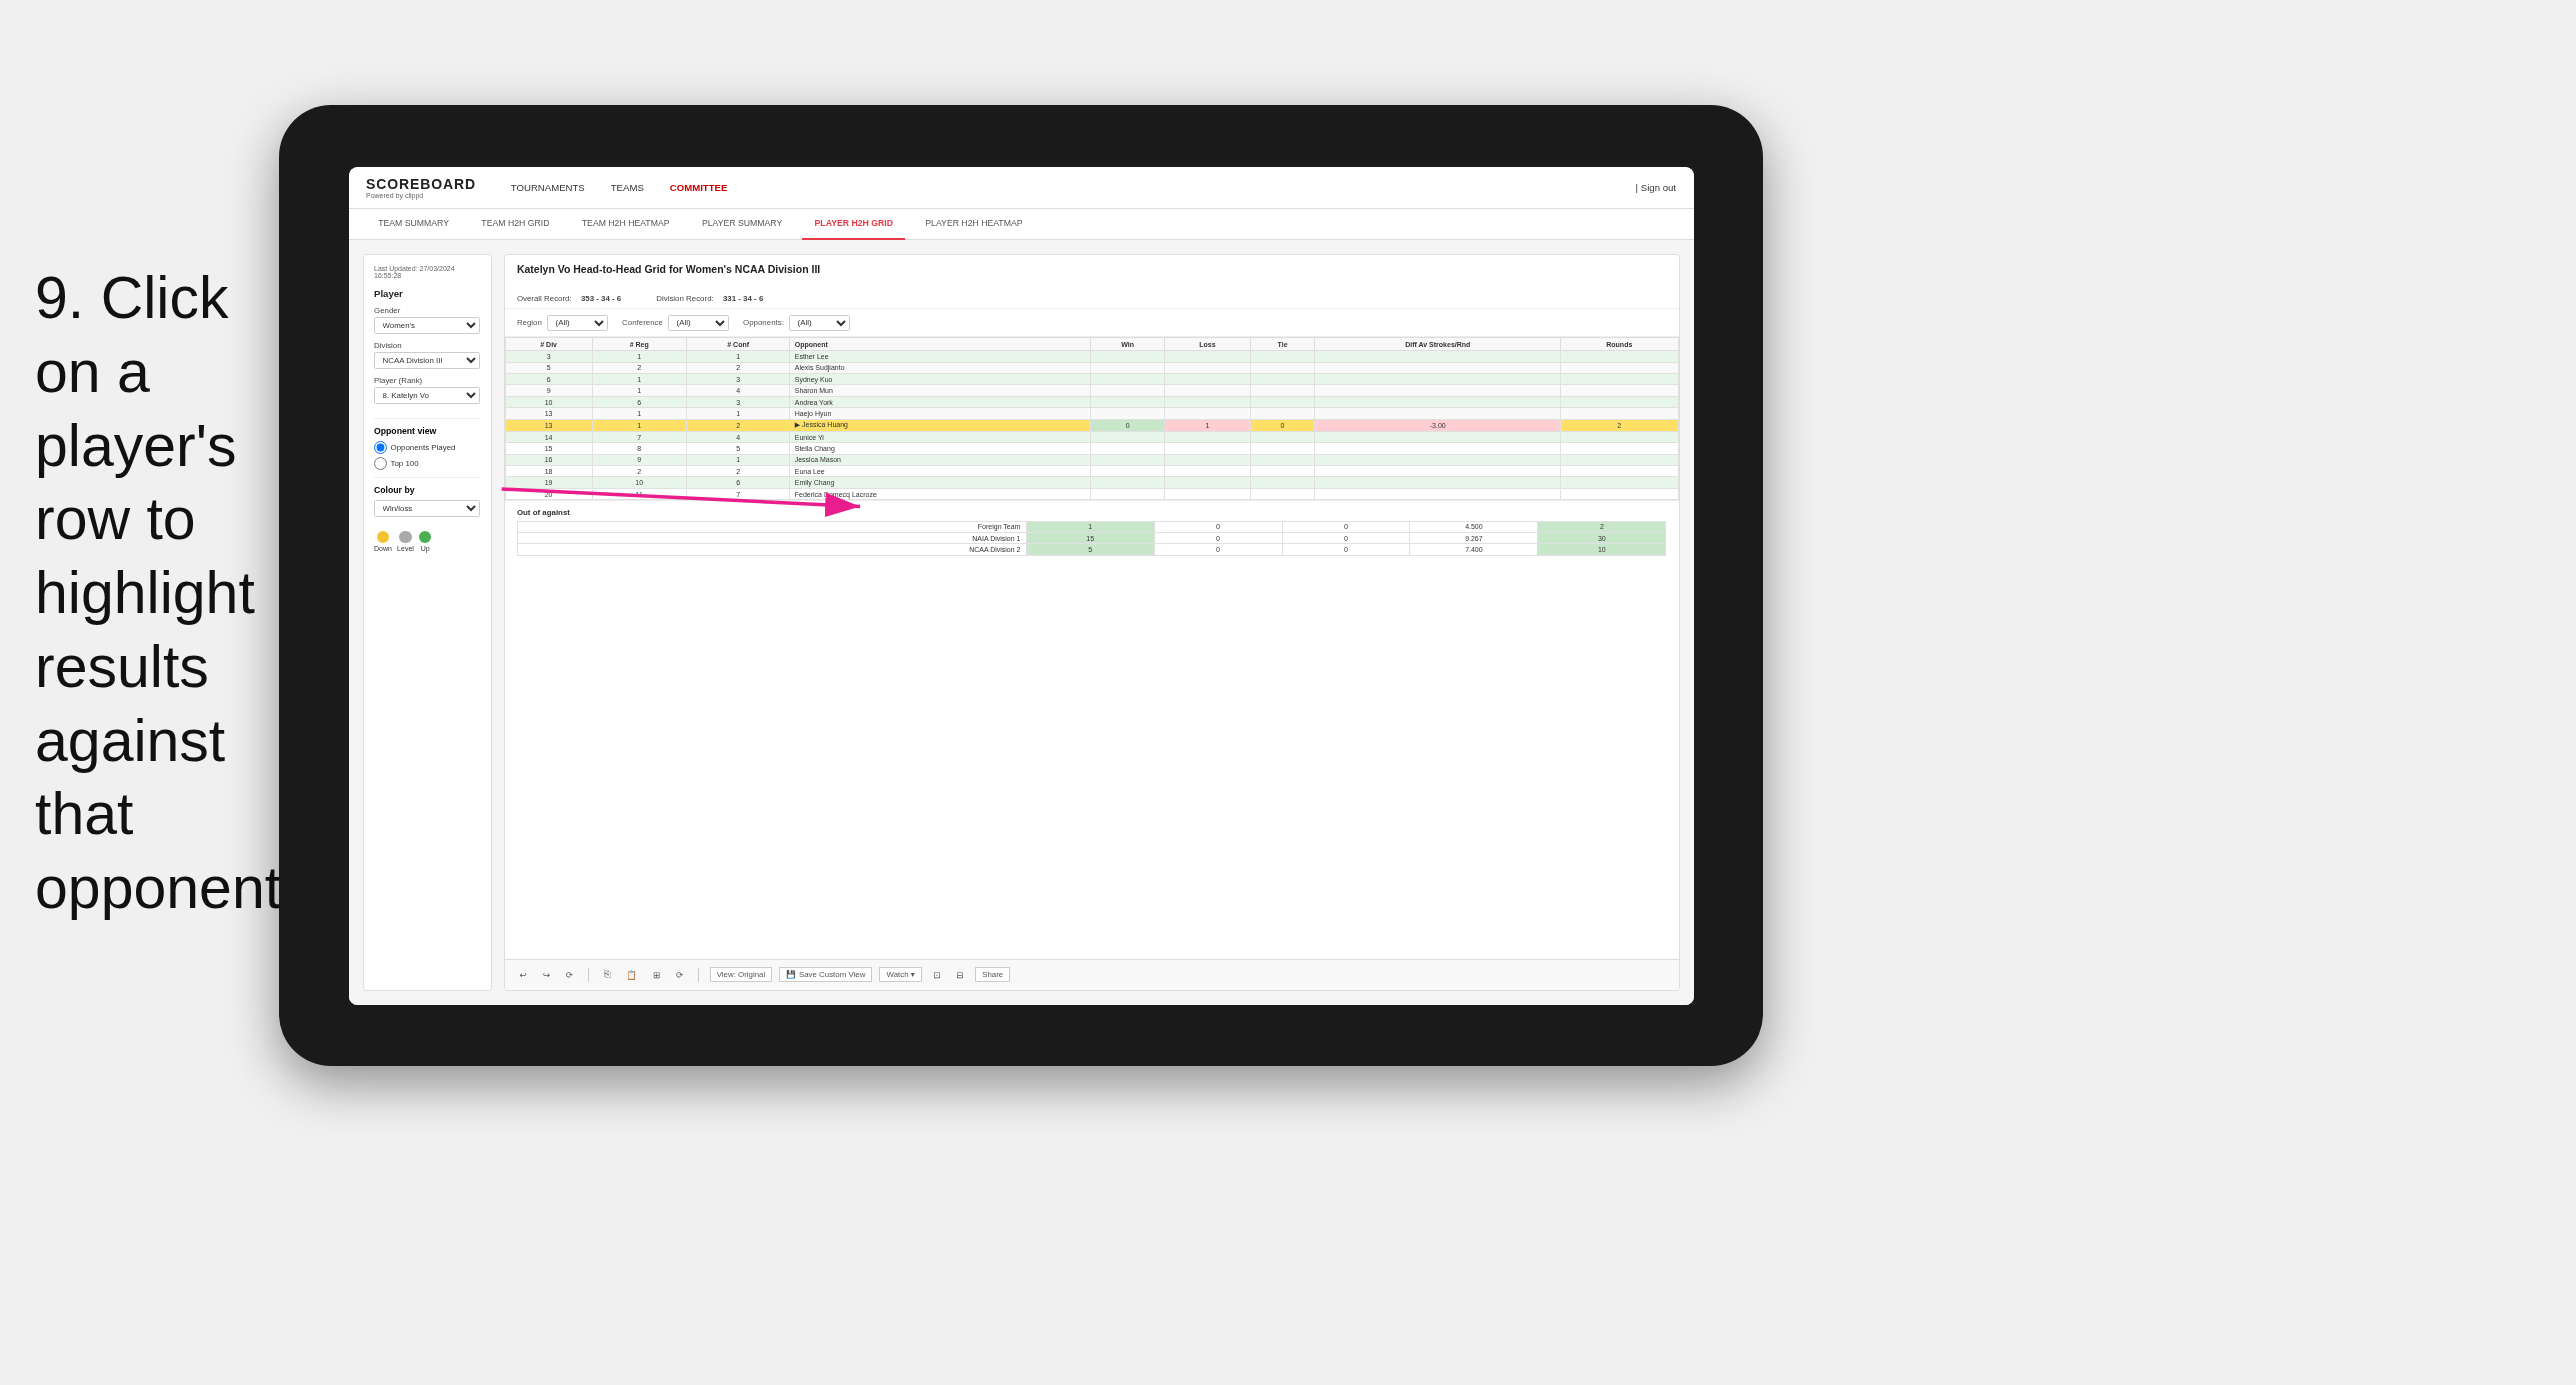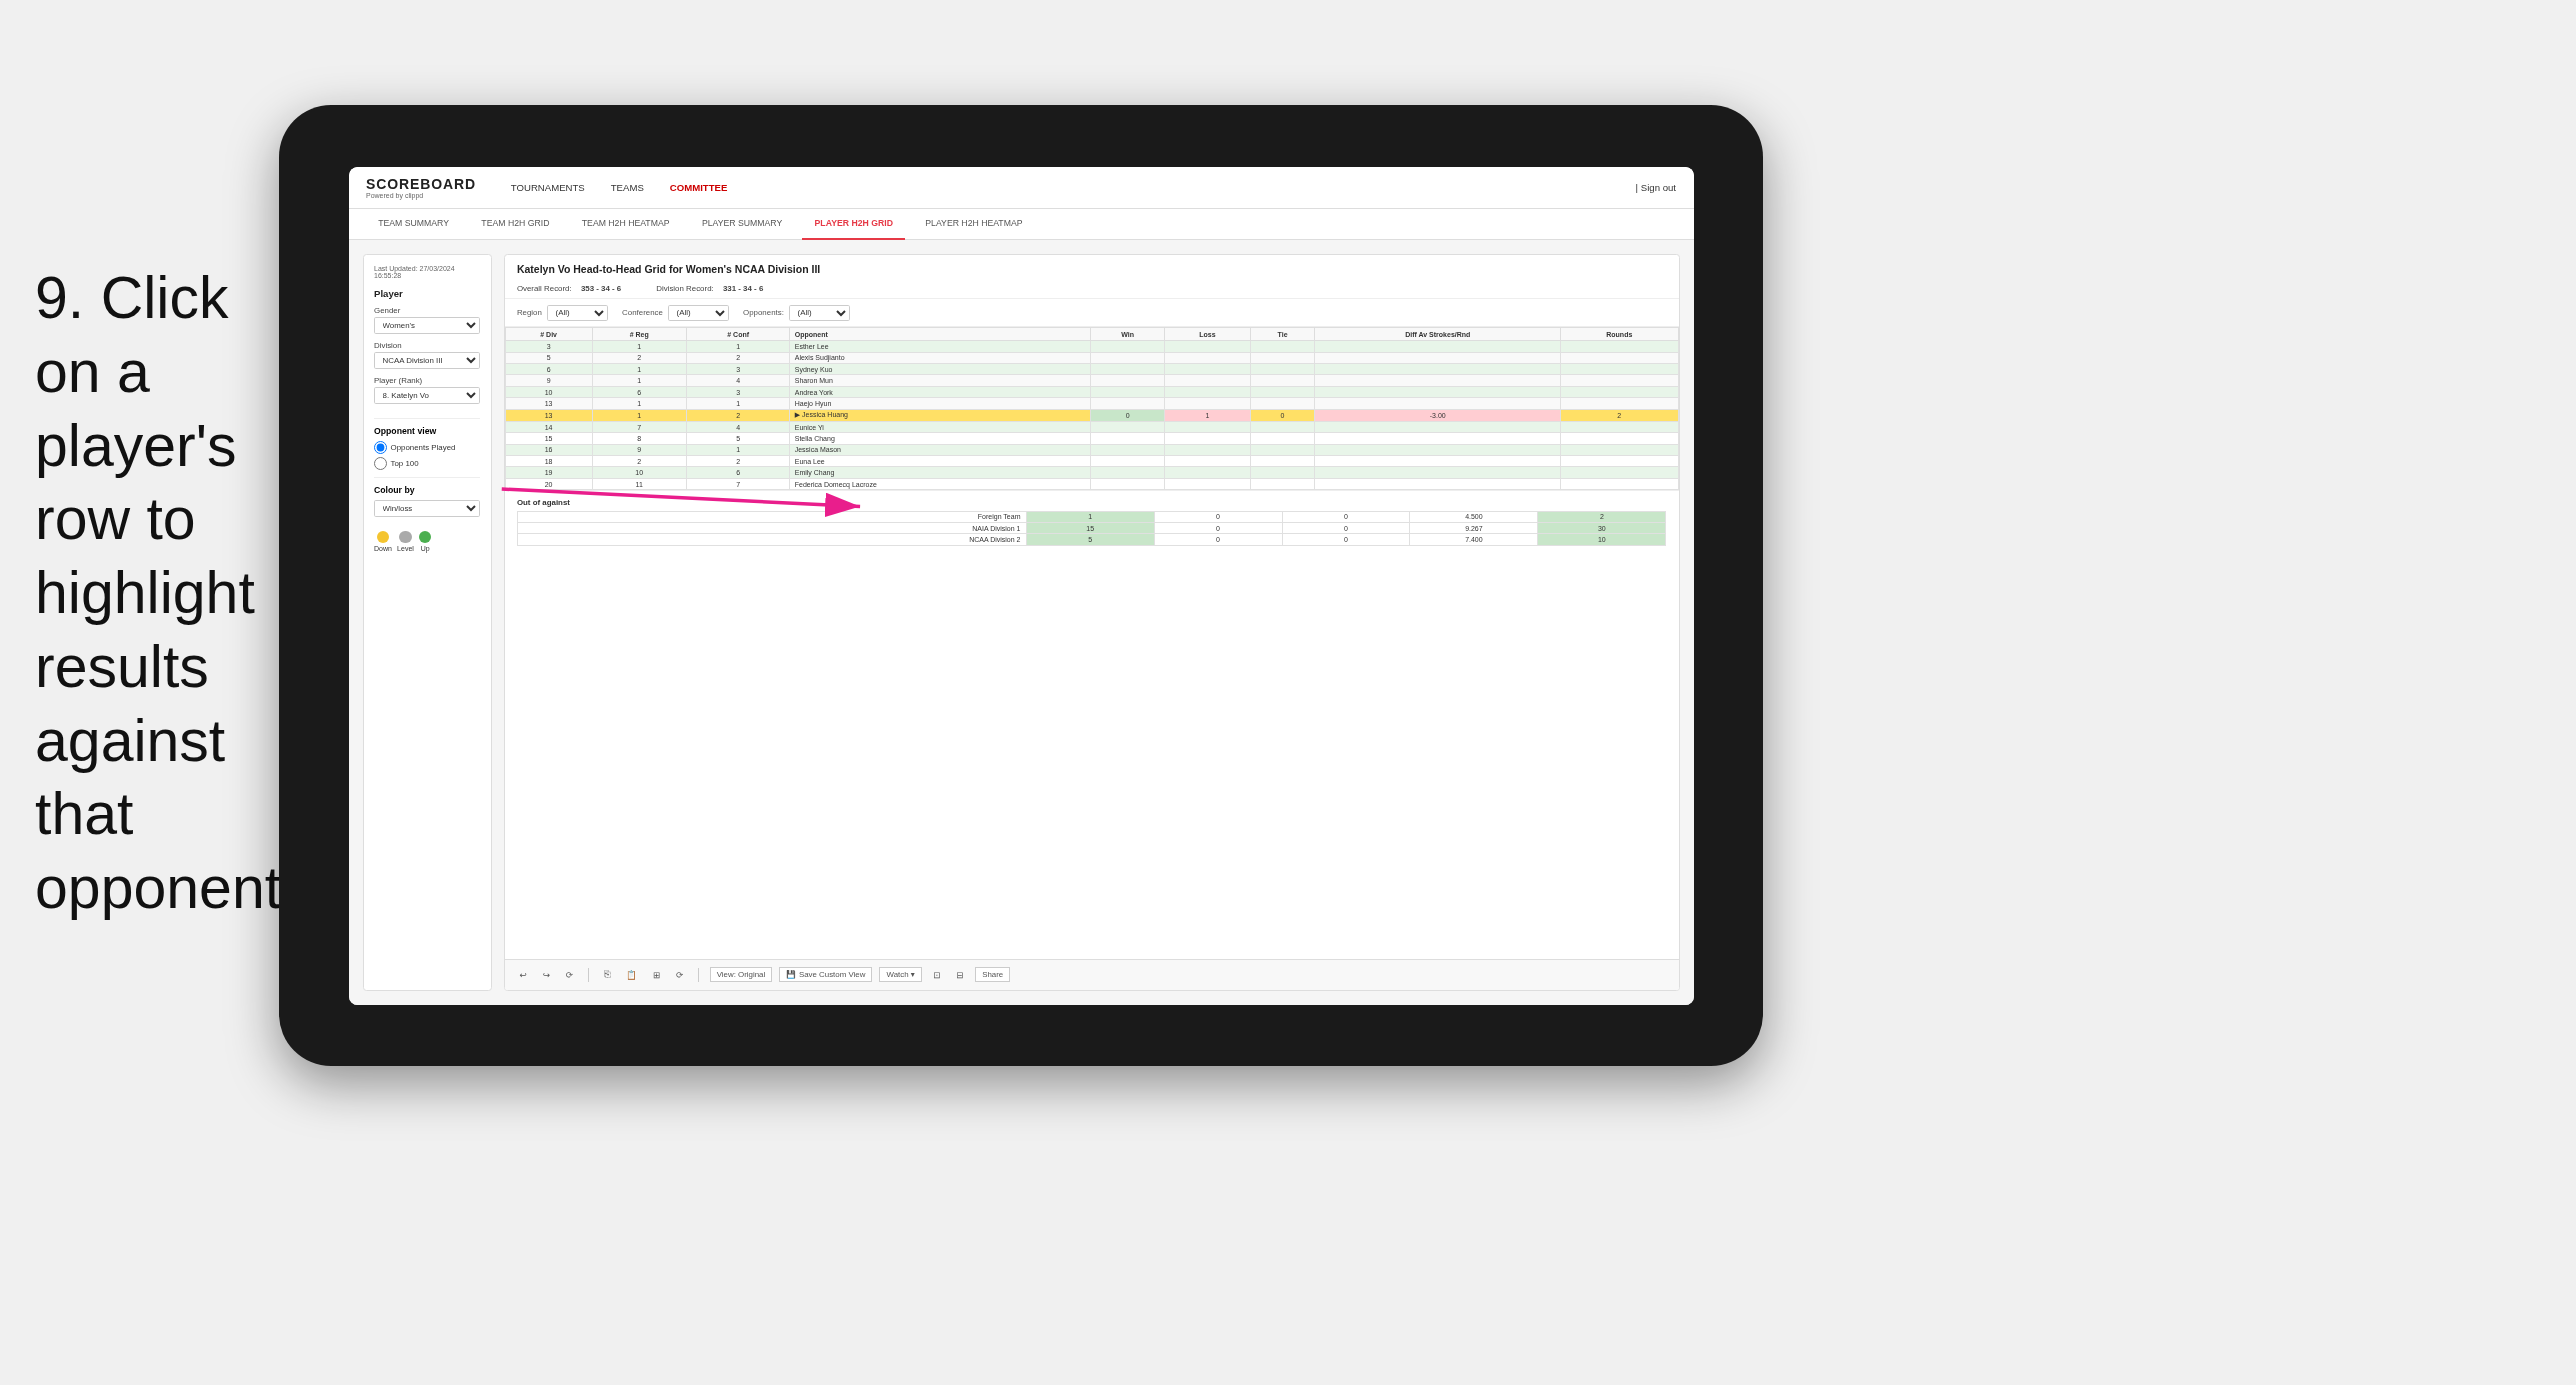--- a/index.html
+++ b/index.html
@@ -208,21 +208,21 @@
       overflow: hidden;
     }
     .grid-header {
       padding: 8.7px 12.2px 5.2px;
       border-bottom: 0.9px solid #eee;
     }
     .grid-title {
       font-size: 10.5px;
       font-weight: 700;
       color: #222;
-      margin-bottom: 9px;
+      margin-bottom: 19px;
     }
     .grid-records {
       display: flex;
       gap: 35px;
       font-size: 7.9px;
       color: #444;
     }
     .record-bold {
       font-weight: 700;
       margin-left: 7px;

